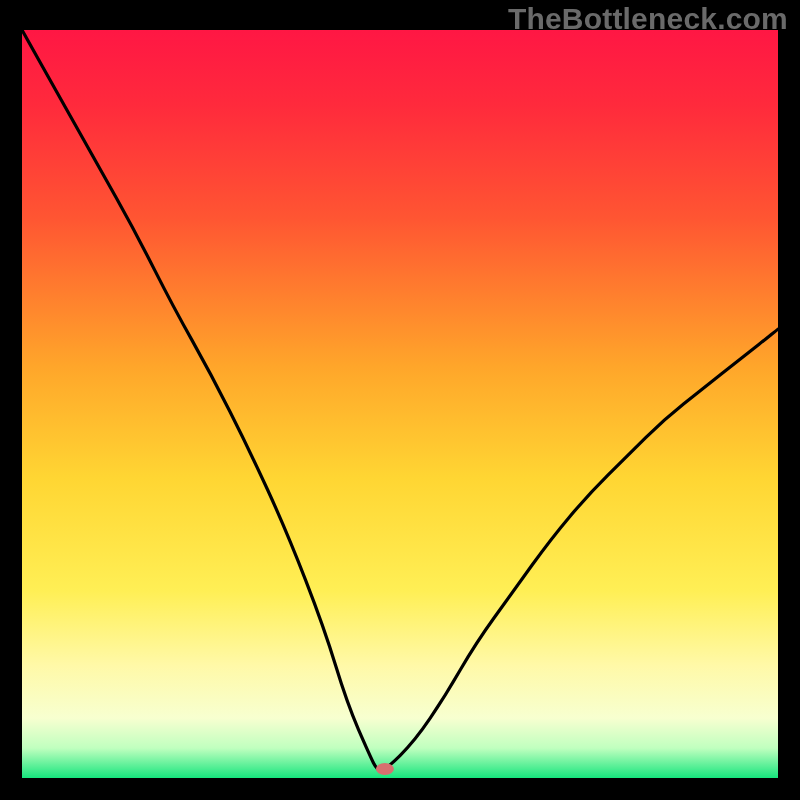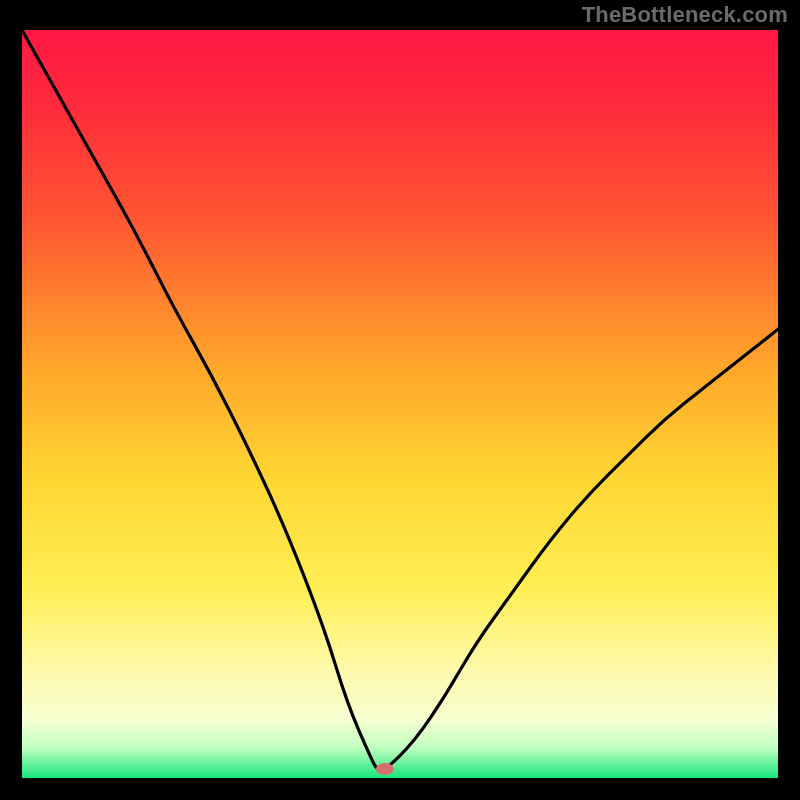--- a/index.html
+++ b/index.html
@@ -15,21 +15,21 @@
     position: relative;
     width: 800px;
     height: 800px;
     background: #000;
   }
   .watermark {
     position: absolute;
     top: 2px;
     right: 12px;
     color: #6a6a6a;
-    font-size: 22px;
+    font-size: 30px;
     font-weight: 600;
     letter-spacing: 0.2px;
     z-index: 5;
   }
   .plot {
     position: absolute;
     left: 22px;
     top: 30px;
     width: 756px;
     height: 748px;

